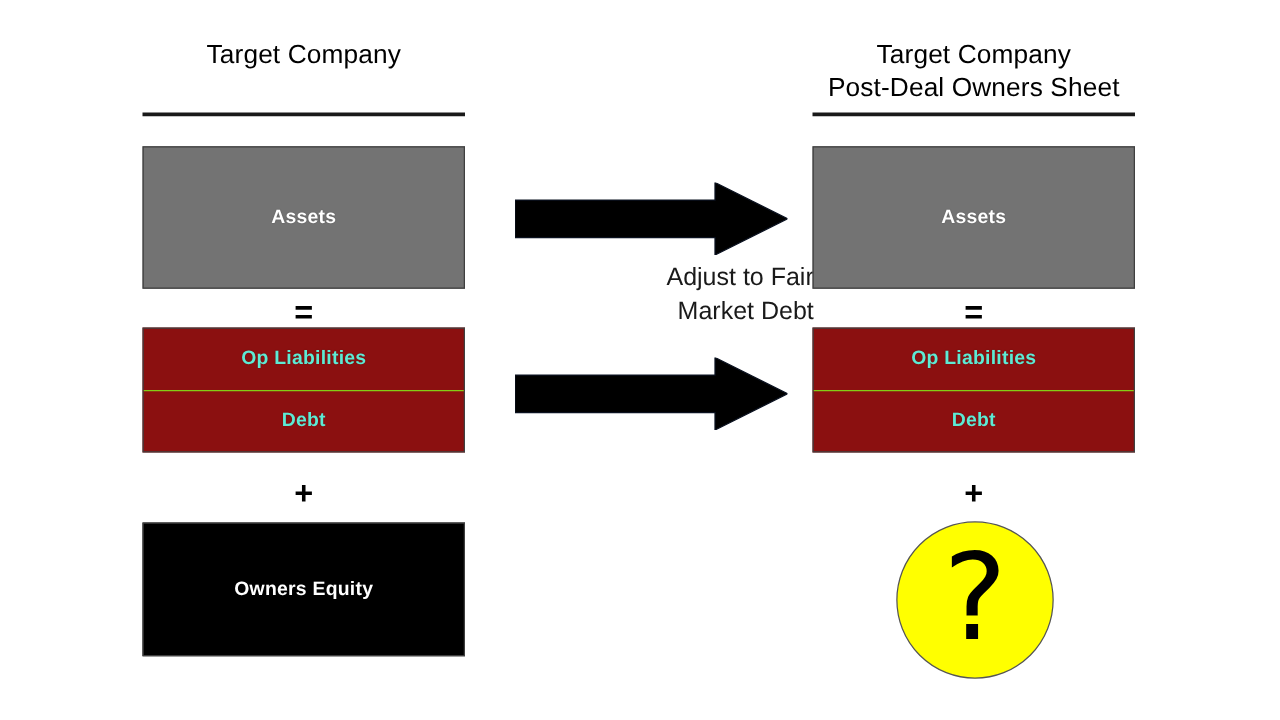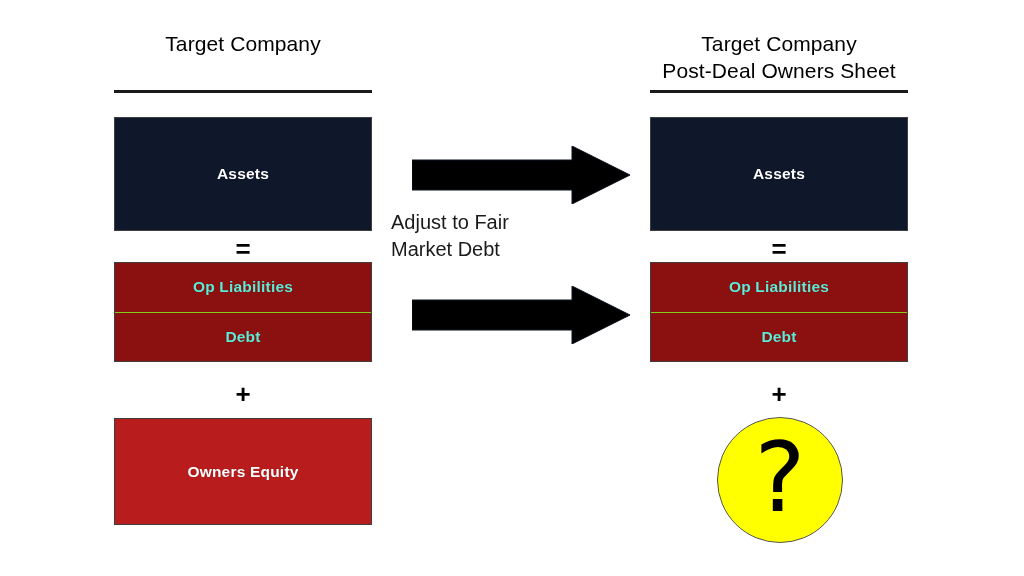--- a/index.html
+++ b/index.html
@@ -46,22 +46,22 @@
     border: 1px solid #3f3f3f;
     display: flex;
     align-items: center;
     justify-content: center;
     color: #ffffff;
     font-size: 15.5px;
     font-weight: bold;
     letter-spacing: 0.2px;
     text-shadow: 0 0 1px rgba(0,0,0,0.35);
   }
-  .block.assets { background: #0f172a; }
-  .block.equity { background: #b91c1c; }
+  .block.assets { background: #737373; }
+  .block.equity { background: #000000; }
 
   
   .liab-group {
     position: absolute;
     box-sizing: border-box;
     border: 1px solid #3f3f3f;
     background: #8B1010;
     display: flex;
     flex-direction: column;
   }
@@ -94,21 +94,21 @@
   
   .arrow {
     position: absolute;
     color: #000000;
   }
   .arrow svg { display: block; }
 
   .caption {
     position: absolute;
     width: 260px;
-    text-align: left;
+    text-align: right;
     color: #1a1a1a;
     font-size: 20px;
     line-height: 27px;
     font-weight: 400;
   }
   .caption .cl { display: block; white-space: nowrap; }
 
   
   .q-circle {
     position: absolute;

